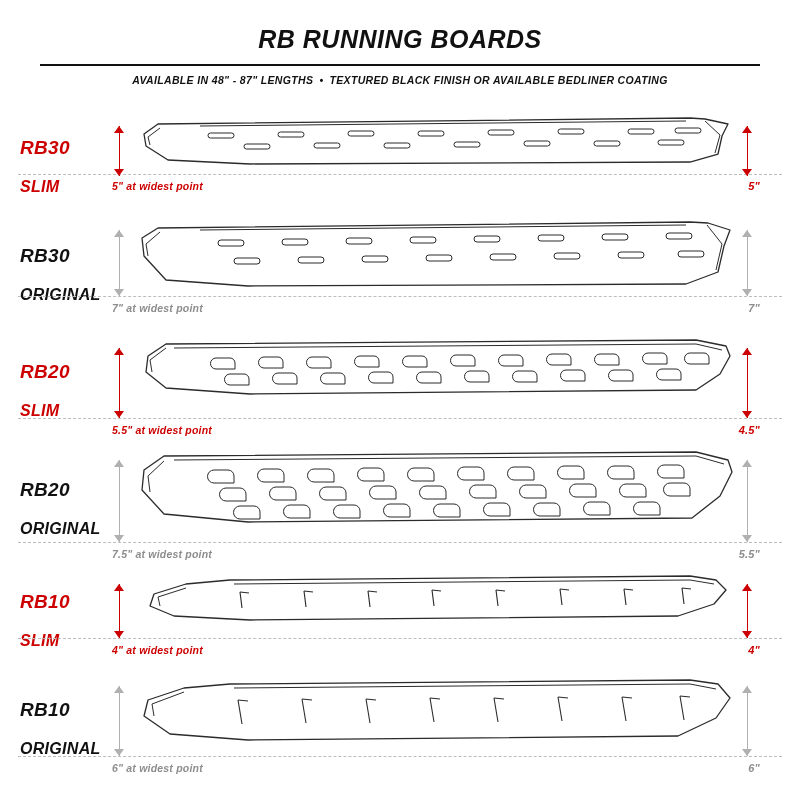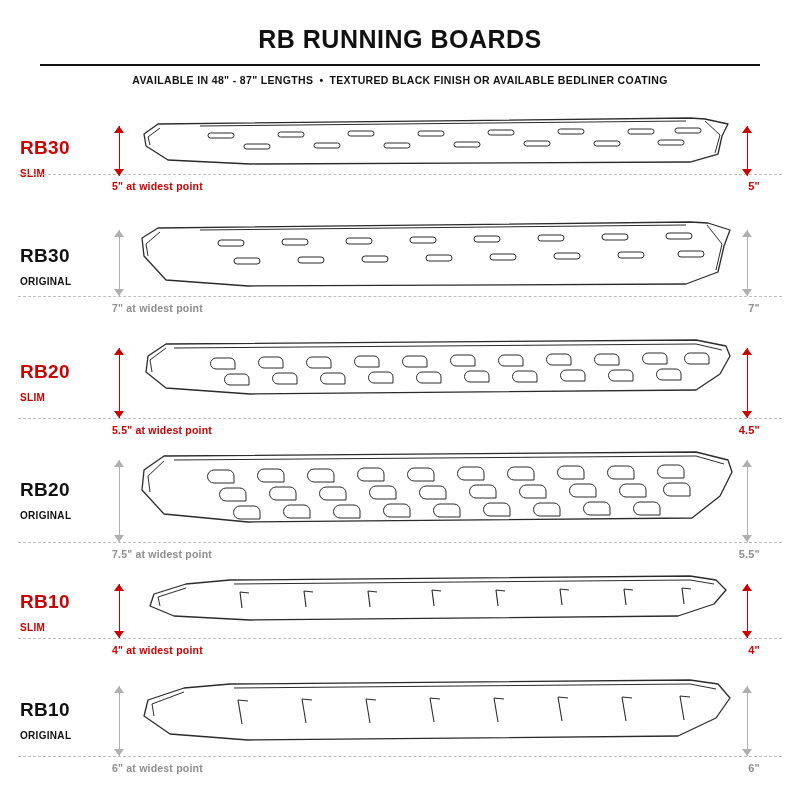--- a/index.html
+++ b/index.html
@@ -4,21 +4,21 @@
 <style>
   html,body{margin:0;padding:0;}
   body{
     width:800px;height:800px;
     background:#ffffff;
     font-family:"Liberation Sans", sans-serif;
     color:#1a1a1a;
     overflow:hidden;
     position:relative;
   }
-  .page{width:800px;height:800px;position:relative;}
+  .page{width:800px;height:800px;position:relative;font-style:italic;}
 
   
   .header{
     position:absolute;left:40px;top:26px;width:720px;
     text-align:center;
   }
   .title{
     font-size:25px;font-weight:bold;letter-spacing:.5px;
     color:#111;line-height:1.1;
   }
@@ -39,21 +39,21 @@
   }
   .row-inner{position:relative;width:800px;height:100%;}
 
   .label-block{
     position:absolute;left:20px;width:110px;
   }
   .label-model{
     font-size:19px;font-weight:bold;letter-spacing:.3px;line-height:1;
   }
   .label-variant{
-    font-size:10px;font-weight:bold;letter-spacing:.3px;margin-top:11px;
+    font-size:16px;font-weight:bold;letter-spacing:.3px;margin-top:21px;
   }
   .red{color:#cc0000;}
   .blk{color:#111;}
 
   
   .baseline{
     position:absolute;left:18px;width:764px;height:0;
     border-top:1px dashed #bdbdbd;
   }
 

